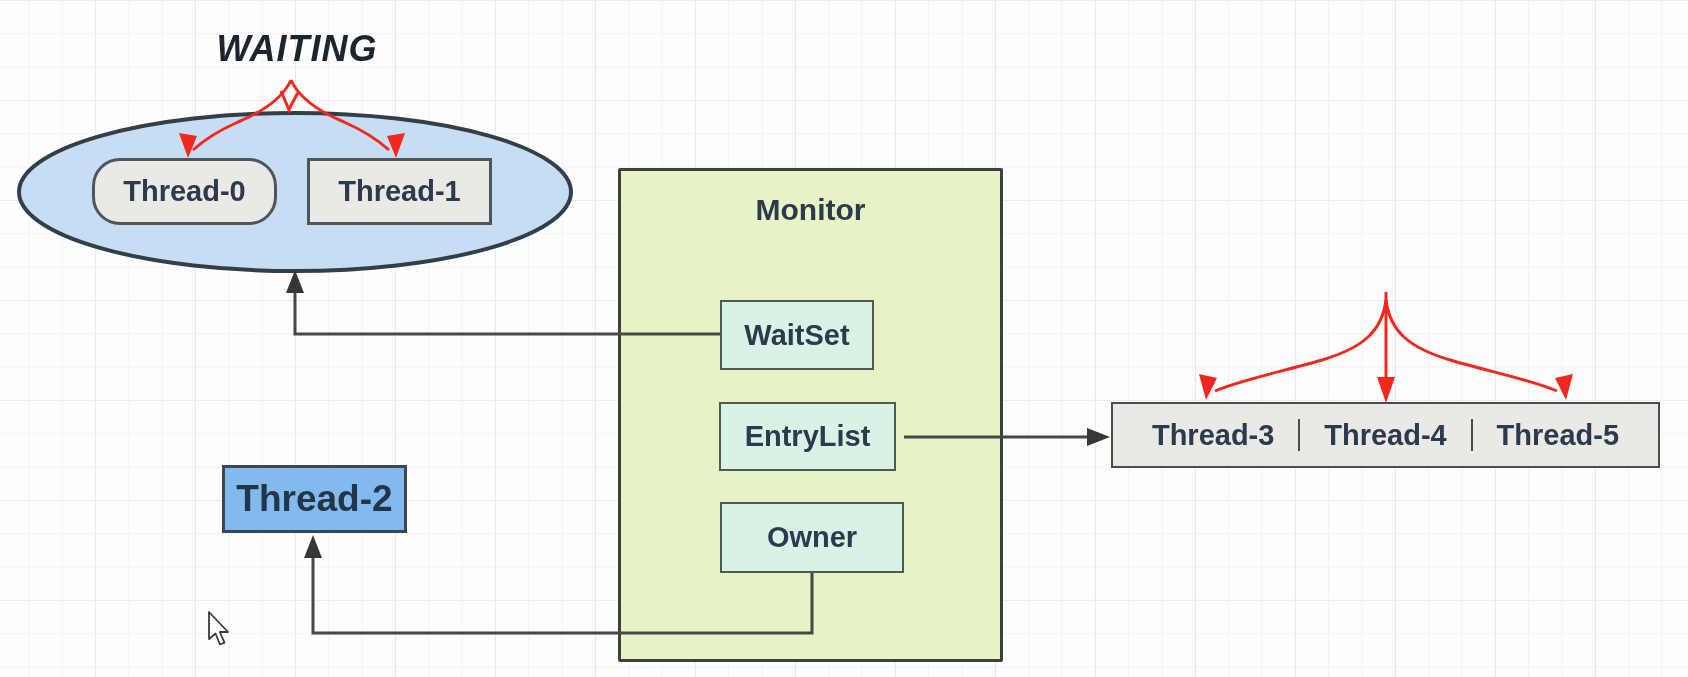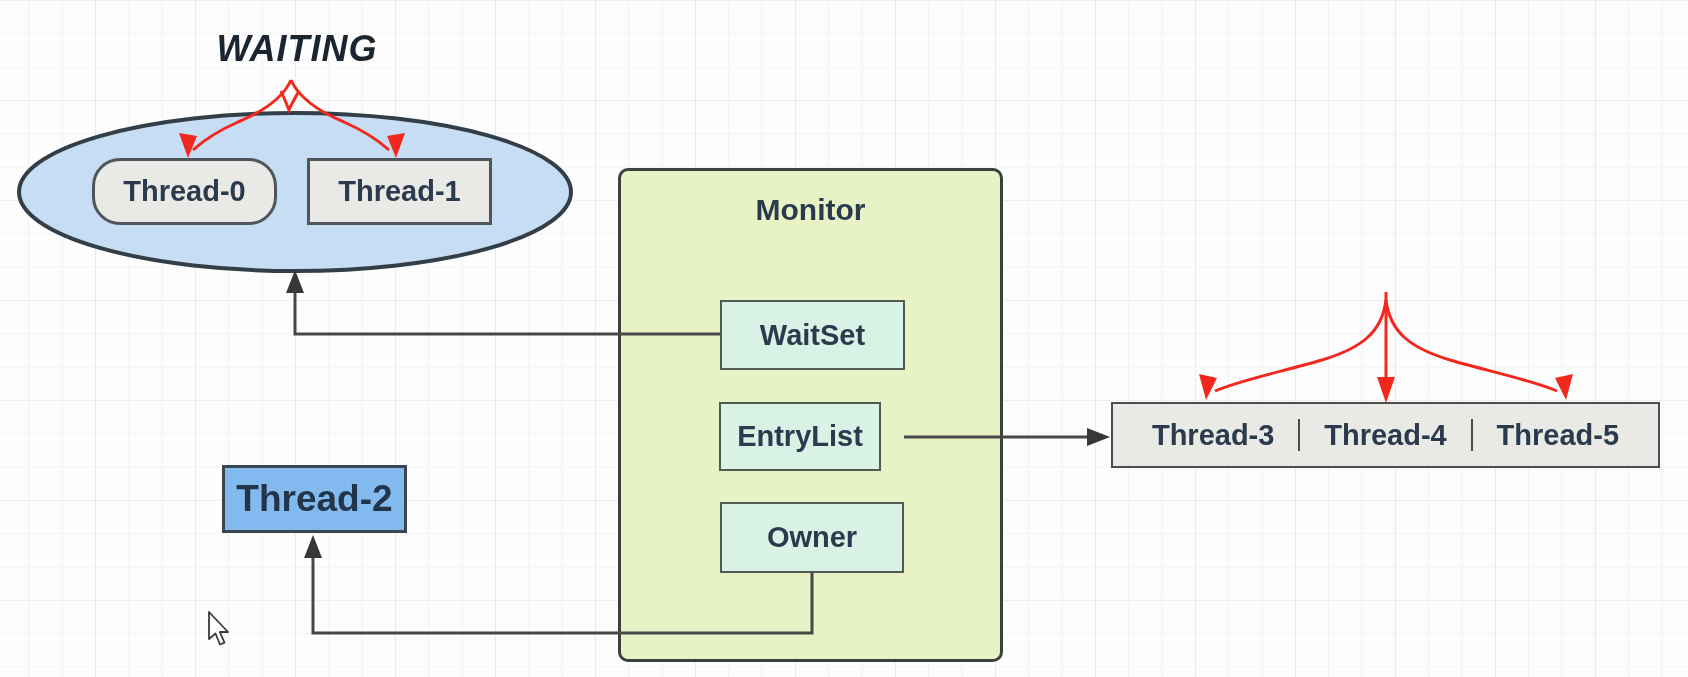--- a/index.html
+++ b/index.html
@@ -40,35 +40,35 @@
     background:var(--thread-gray-fill);
     border:3px solid #4e555b;
     font-size:29px;
   }
   #thread0{left:92px;top:158px;width:185px;height:67px;border-radius:28px;}
   #thread1{left:307px;top:158px;width:185px;height:67px;justify-content:center;}
   #monitor{
     left:618px;top:168px;width:385px;height:494px;
     background:var(--monitor-fill);
     border:3.5px solid #3b423b;
-    border-radius:10px;
+    border-radius:2px;
     justify-content:flex-start;
     flex-direction:column;
   }
   #monitor-title{
     position:absolute;left:0;right:0;top:22px;
     text-align:center;font-size:30px;font-weight:bold;color:var(--label-dark);
   }
   .slot{
     background:var(--slot-fill);
     border:2.5px solid #4e5a52;
     font-size:29px;
   }
-  #waitset{left:720px;top:300px;width:185px;height:70px;}
-  #entrylist{left:719px;top:402px;width:162px;height:69px;}
+  #waitset{left:720px;top:300px;width:154px;height:70px;}
+  #entrylist{left:719px;top:402px;width:177px;height:69px;}
   #owner{left:720px;top:502px;width:184px;height:71px;}
   #thread2{
     left:222px;top:465px;width:185px;height:68px;
     background:var(--thread2-fill);
     border:3px solid #3a4750;
     font-size:37px;color:#233549;
   }
   #blocked-row{
     left:1111px;top:402px;width:549px;height:66px;
     border:2.5px solid #4c4c4c;

